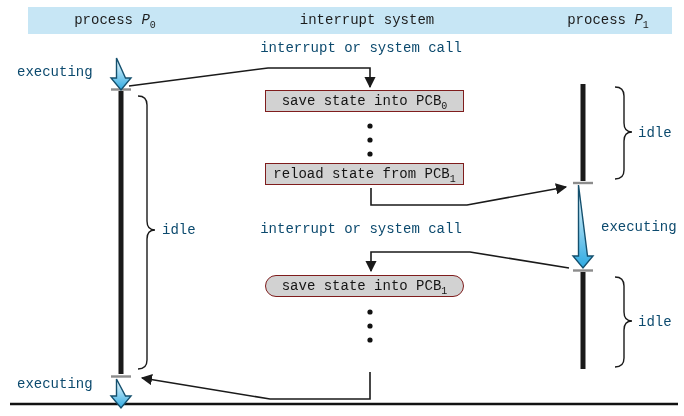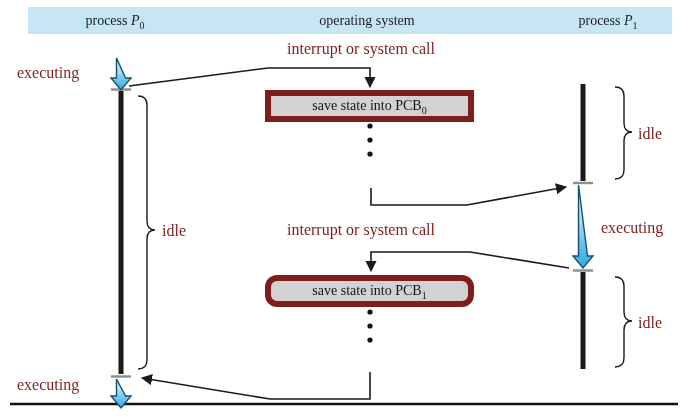--- a/index.html
+++ b/index.html
@@ -1,27 +1,27 @@
 <!DOCTYPE html>
 <html><head>
 <meta charset="utf-8">
 <style>
   html,body{margin:0;padding:0;background:#fff;}
   .stage{position:relative;width:684px;height:416px;background:#ffffff;overflow:hidden;
-         font-family:Liberation Serif, serif;}
+         font-family:Liberation Mono, monospace;}
   svg.canvas{position:absolute;left:0;top:0;}
   .header{position:absolute;left:28px;top:7px;width:644px;height:27px;background:#c7e6f5;}
   .hlabel{position:absolute;top:0;height:27px;line-height:27px;font-size:14px;color:#1c1c1c;
           text-align:center;white-space:nowrap;}
   .hlabel .var{font-style:italic;}
   sub{font-size:10px;line-height:0;}
-  .lbl{position:absolute;font-size:16px;color:#7f1d1d;white-space:nowrap;}
+  .lbl{position:absolute;font-size:14px;color:#0c4a6e;white-space:nowrap;}
   .interrupt{width:216px;text-align:center;}
   .box{position:absolute;left:265px;width:197px;height:20px;background:#d2d2d2;
-       border:6px solid #7f1d1d;text-align:center;font-size:14px;line-height:20px;color:#151515;}
+       border:1px solid #7f1d1d;text-align:center;font-size:14px;line-height:20px;color:#151515;}
 </style>
 </head>
 <body>
 
 <div class="stage">
 
   <svg class="canvas" width="684" height="416" viewBox="0 0 684 416">
     <defs>
       <linearGradient id="bluegrad" x1="0" y1="0" x2="0" y2="1">
         <stop offset="0" stop-color="#f4fbff"></stop>
@@ -72,38 +72,41 @@
         <circle cx="370" cy="326" r="2.6"></circle>
         <circle cx="370" cy="340" r="2.6"></circle>
     </g>
   </svg>
 
   <div class="header">
     <div class="hlabel" style="left:7px;width:160px;">
       <span>process </span><span class="var">P</span><sub>0</sub>
     </div>
     <div class="hlabel" style="left:259px;width:160px;">
-      <span>operating system</span>
+      <span>interrupt system</span>
     </div>
     <div class="hlabel" style="left:500px;width:160px;">
       <span>process </span><span class="var">P</span><sub>1</sub>
     </div>
   </div>
 
   <div class="lbl interrupt" style="left:253px;top:40px;">interrupt or system call</div>
   <div class="lbl interrupt" style="left:253px;top:221px;">interrupt or system call</div>
 
   <div class="lbl" style="left:17px;top:64px;">executing</div>
   <div class="lbl" style="left:17px;top:376px;">executing</div>
   <div class="lbl" style="left:601px;top:219px;">executing</div>
 
   <div class="lbl" style="left:162px;top:222px;">idle</div>
   <div class="lbl" style="left:638px;top:125px;">idle</div>
   <div class="lbl" style="left:638px;top:314px;">idle</div>
 
   <div class="box" style="top:90px;">
     <span>save state into PCB</span><sub>0</sub>
   </div>
+  <div class="box" style="top:163px;">
+    <span>reload state from PCB</span><sub>1</sub>
+  </div>
   <div class="box" style="top:275px;border-radius:12px;">
     <span>save state into PCB</span><sub>1</sub>
   </div>
 
 </div>
 
 </body></html>

